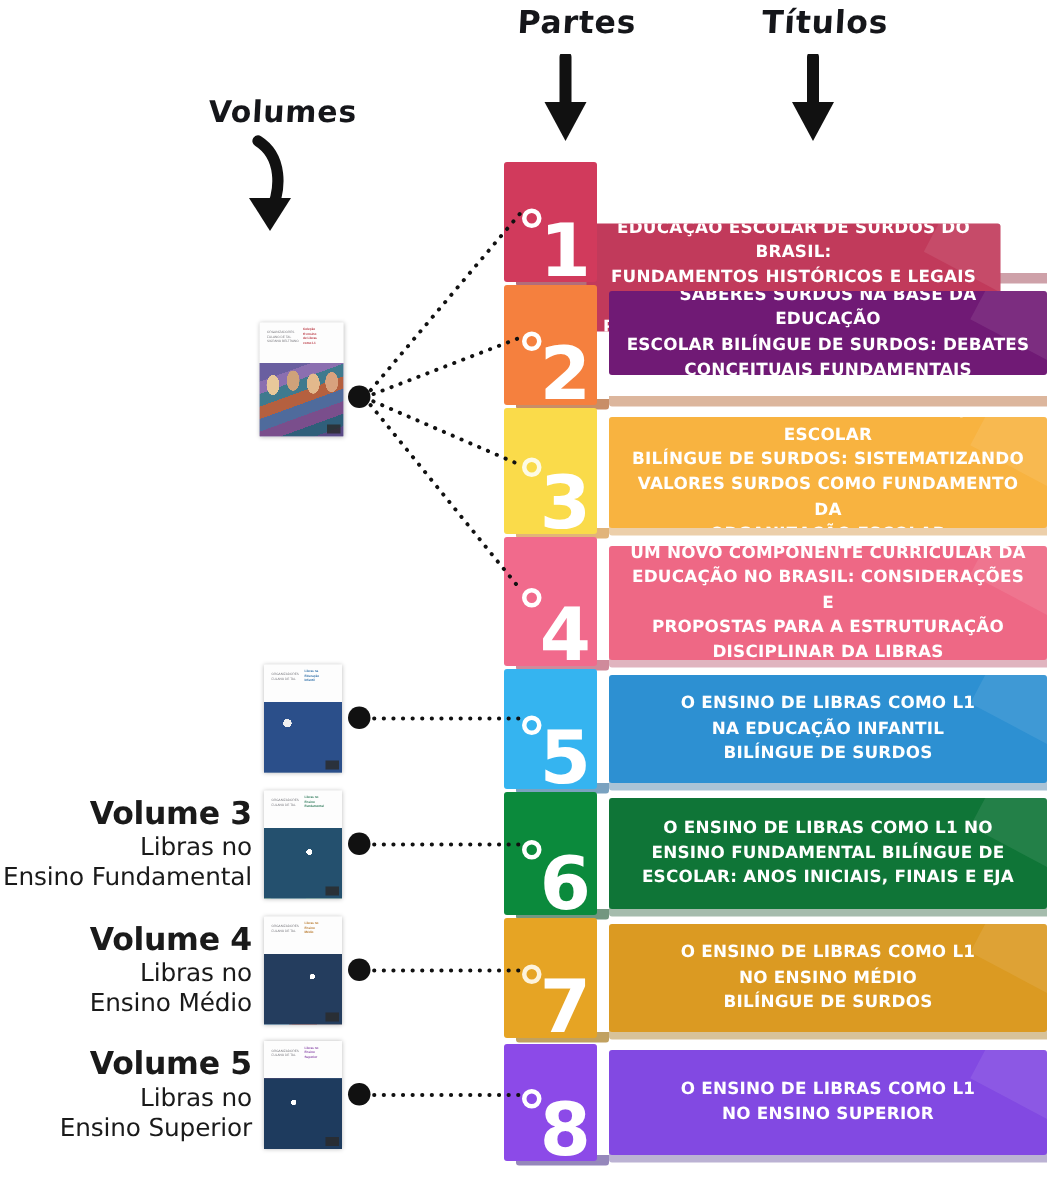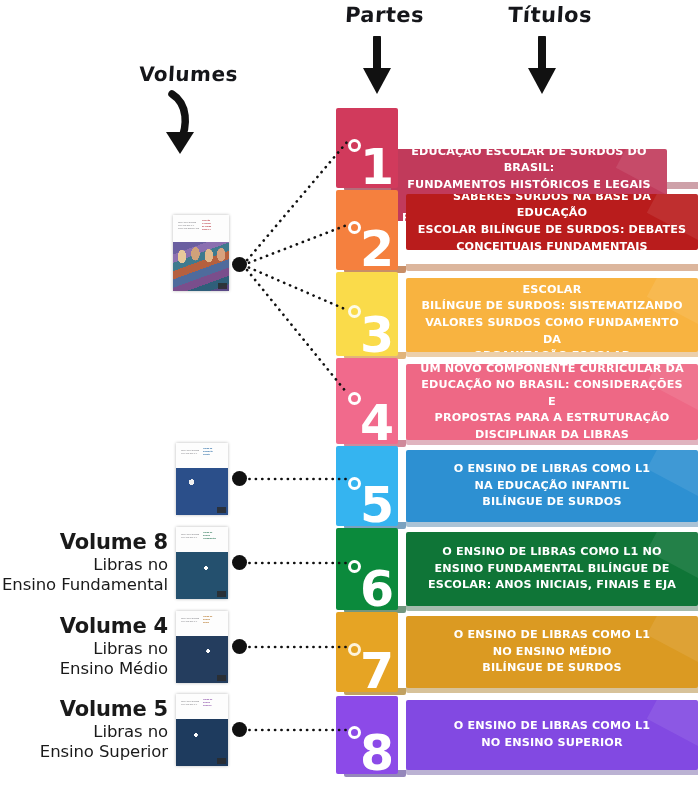--- a/index.html
+++ b/index.html
@@ -188,21 +188,21 @@
 
   <div class="node" style="left:232px;top:257px;"></div>
   <div class="node" style="left:232px;top:471px;"></div>
   <div class="node" style="left:232px;top:555px;"></div>
   <div class="node" style="left:232px;top:639px;"></div>
   <div class="node" style="left:232px;top:722px;"></div>
 
   <div class="vol-block" style="left:0px;top:445px;width:168px;">
   </div>
   <div class="vol-block" style="left:0px;top:530px;width:168px;">
-    <div class="vol-title">Volume 8</div>
+    <div class="vol-title">Volume 3</div>
     <div class="vol-sub" style="white-space:pre-line;">Libras no
 Ensino Fundamental</div>
   </div>
   <div class="vol-block" style="left:0px;top:614px;width:168px;">
     <div class="vol-title">Volume 4</div>
     <div class="vol-sub" style="white-space:pre-line;">Libras no
 Ensino Médio</div>
   </div>
   <div class="vol-block" style="left:0px;top:697px;width:168px;">
     <div class="vol-title">Volume 5</div>
@@ -329,21 +329,21 @@
     </div>
   </div>
 
   <div class="row" style="top:190px;">
     <div class="panel-shadow" style="left:70px;top:74px;width:590px;background:#B96E3C;"></div>
     <div class="num-shadow" style="top:76px;background:#B96E3C;"></div>
     <div class="num-box" style="height:80px;background:#F5803E;">
       <span class="num-txt">2</span>
     </div>
     <div class="ring" style="top:31px;"></div>
-    <div class="title-panel" style="left:70px;top:4px;width:292px;height:56px;background:#b91c1c;">
+    <div class="title-panel" style="left:70px;top:4px;width:292px;height:56px;background:#701a75;">
       <div class="fold"></div>
       <div class="title-txt">SABERES SURDOS NA BASE DA EDUCAÇÃO
 ESCOLAR BILÍNGUE DE SURDOS: DEBATES
 CONCEITUAIS FUNDAMENTAIS</div>
     </div>
   </div>
 
   <div class="row" style="top:272px;">
     <div class="panel-shadow" style="left:70px;top:78px;width:590px;background:#D99F55;"></div>
     <div class="num-shadow" style="top:80px;background:#D99F55;"></div>

